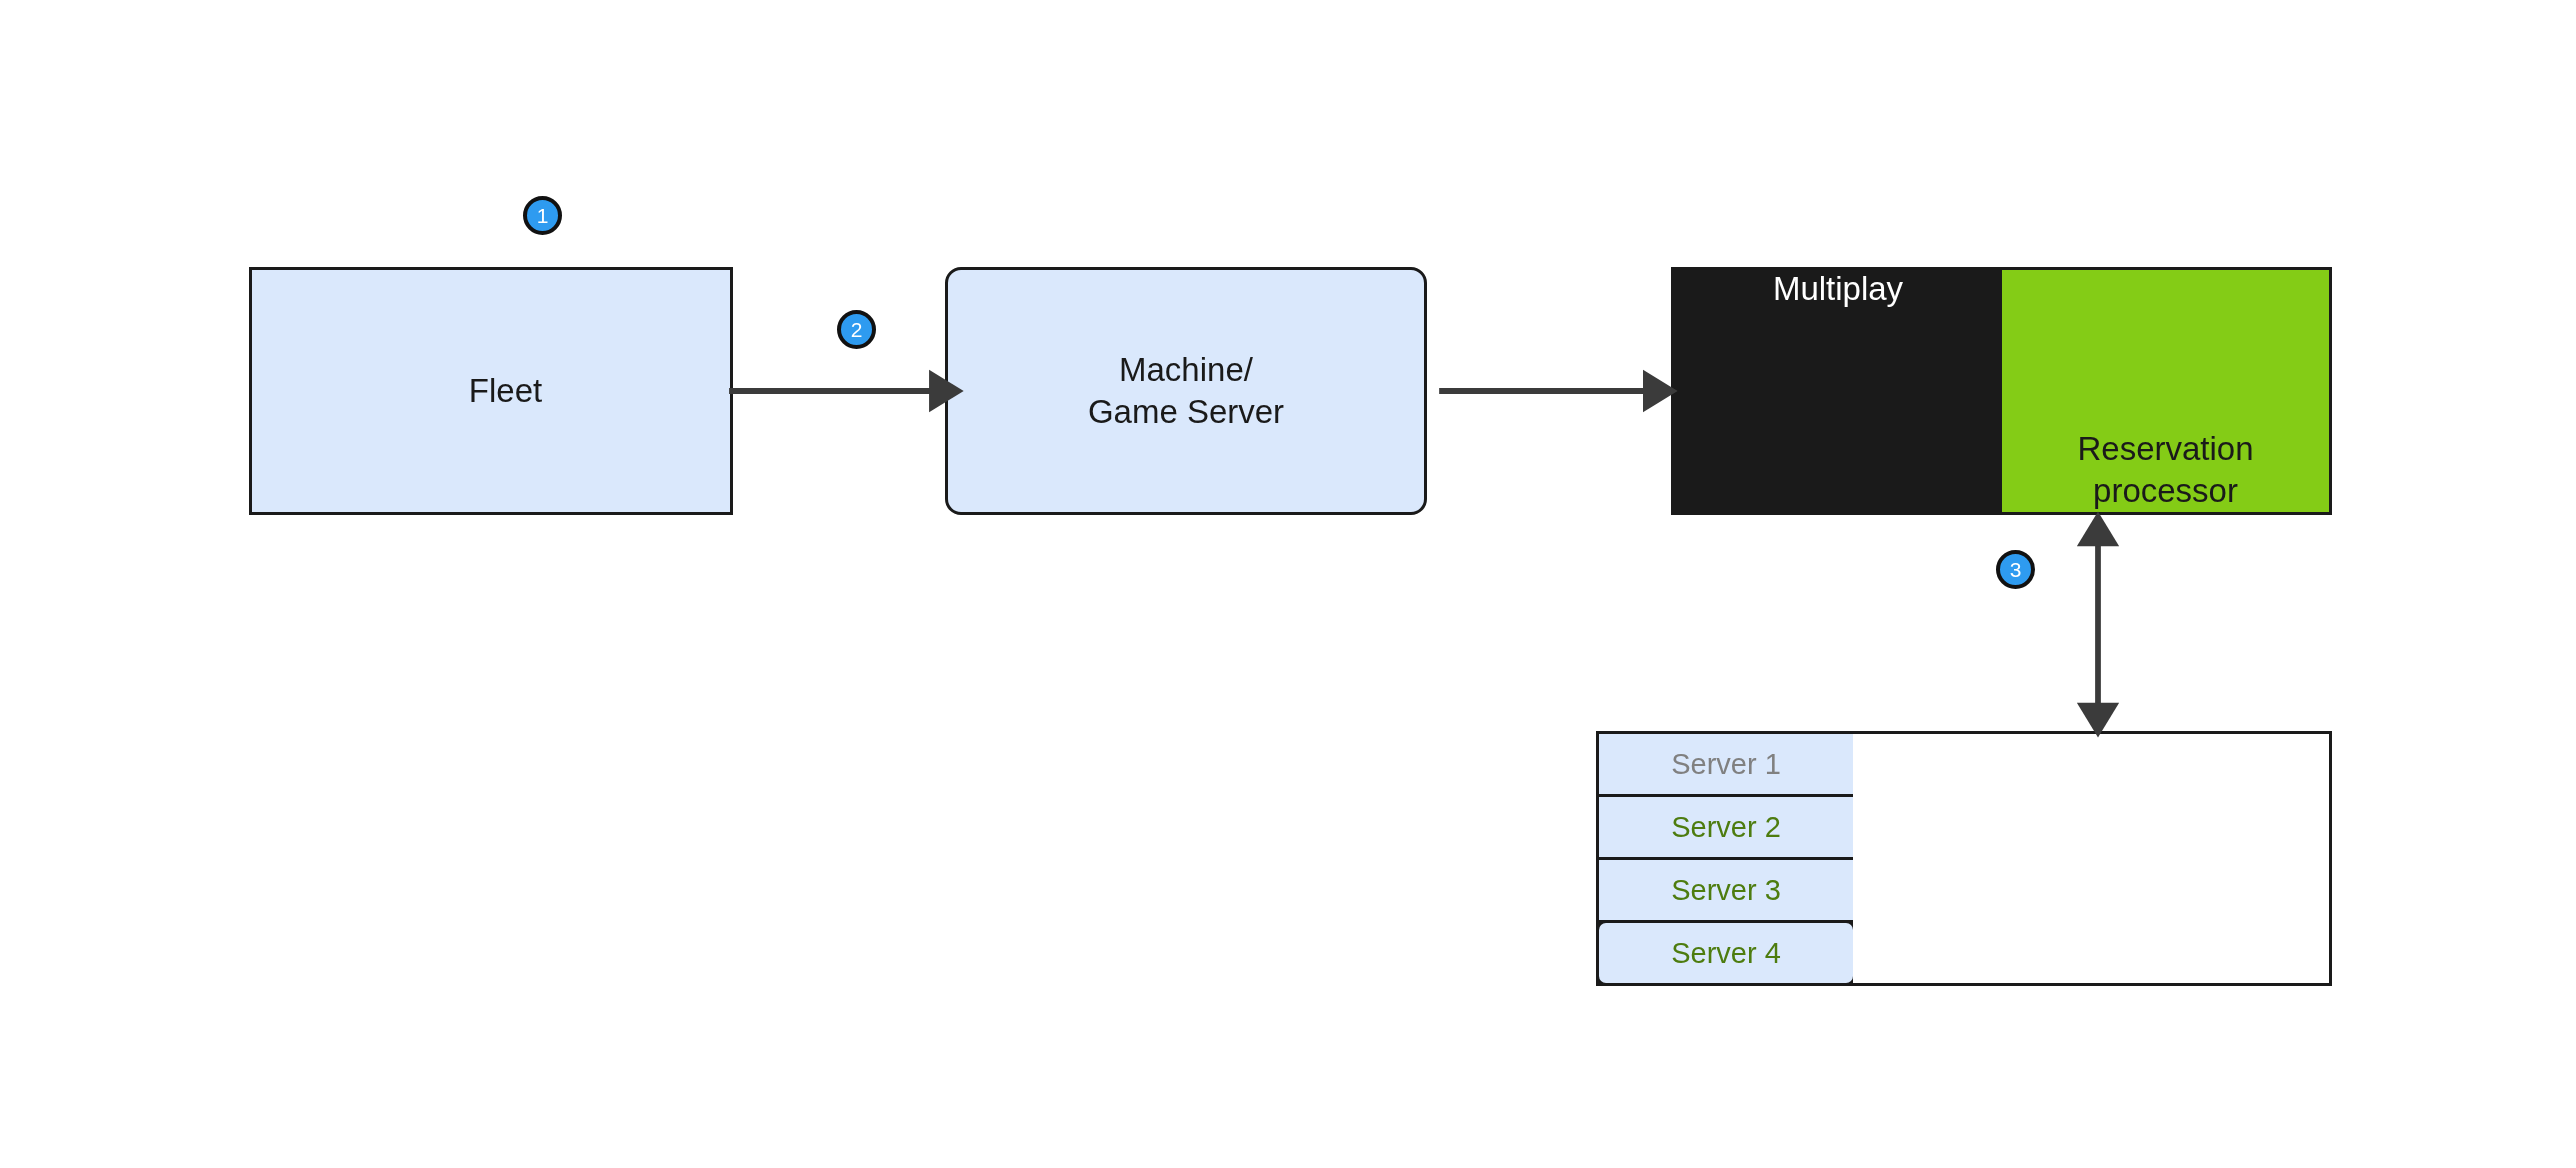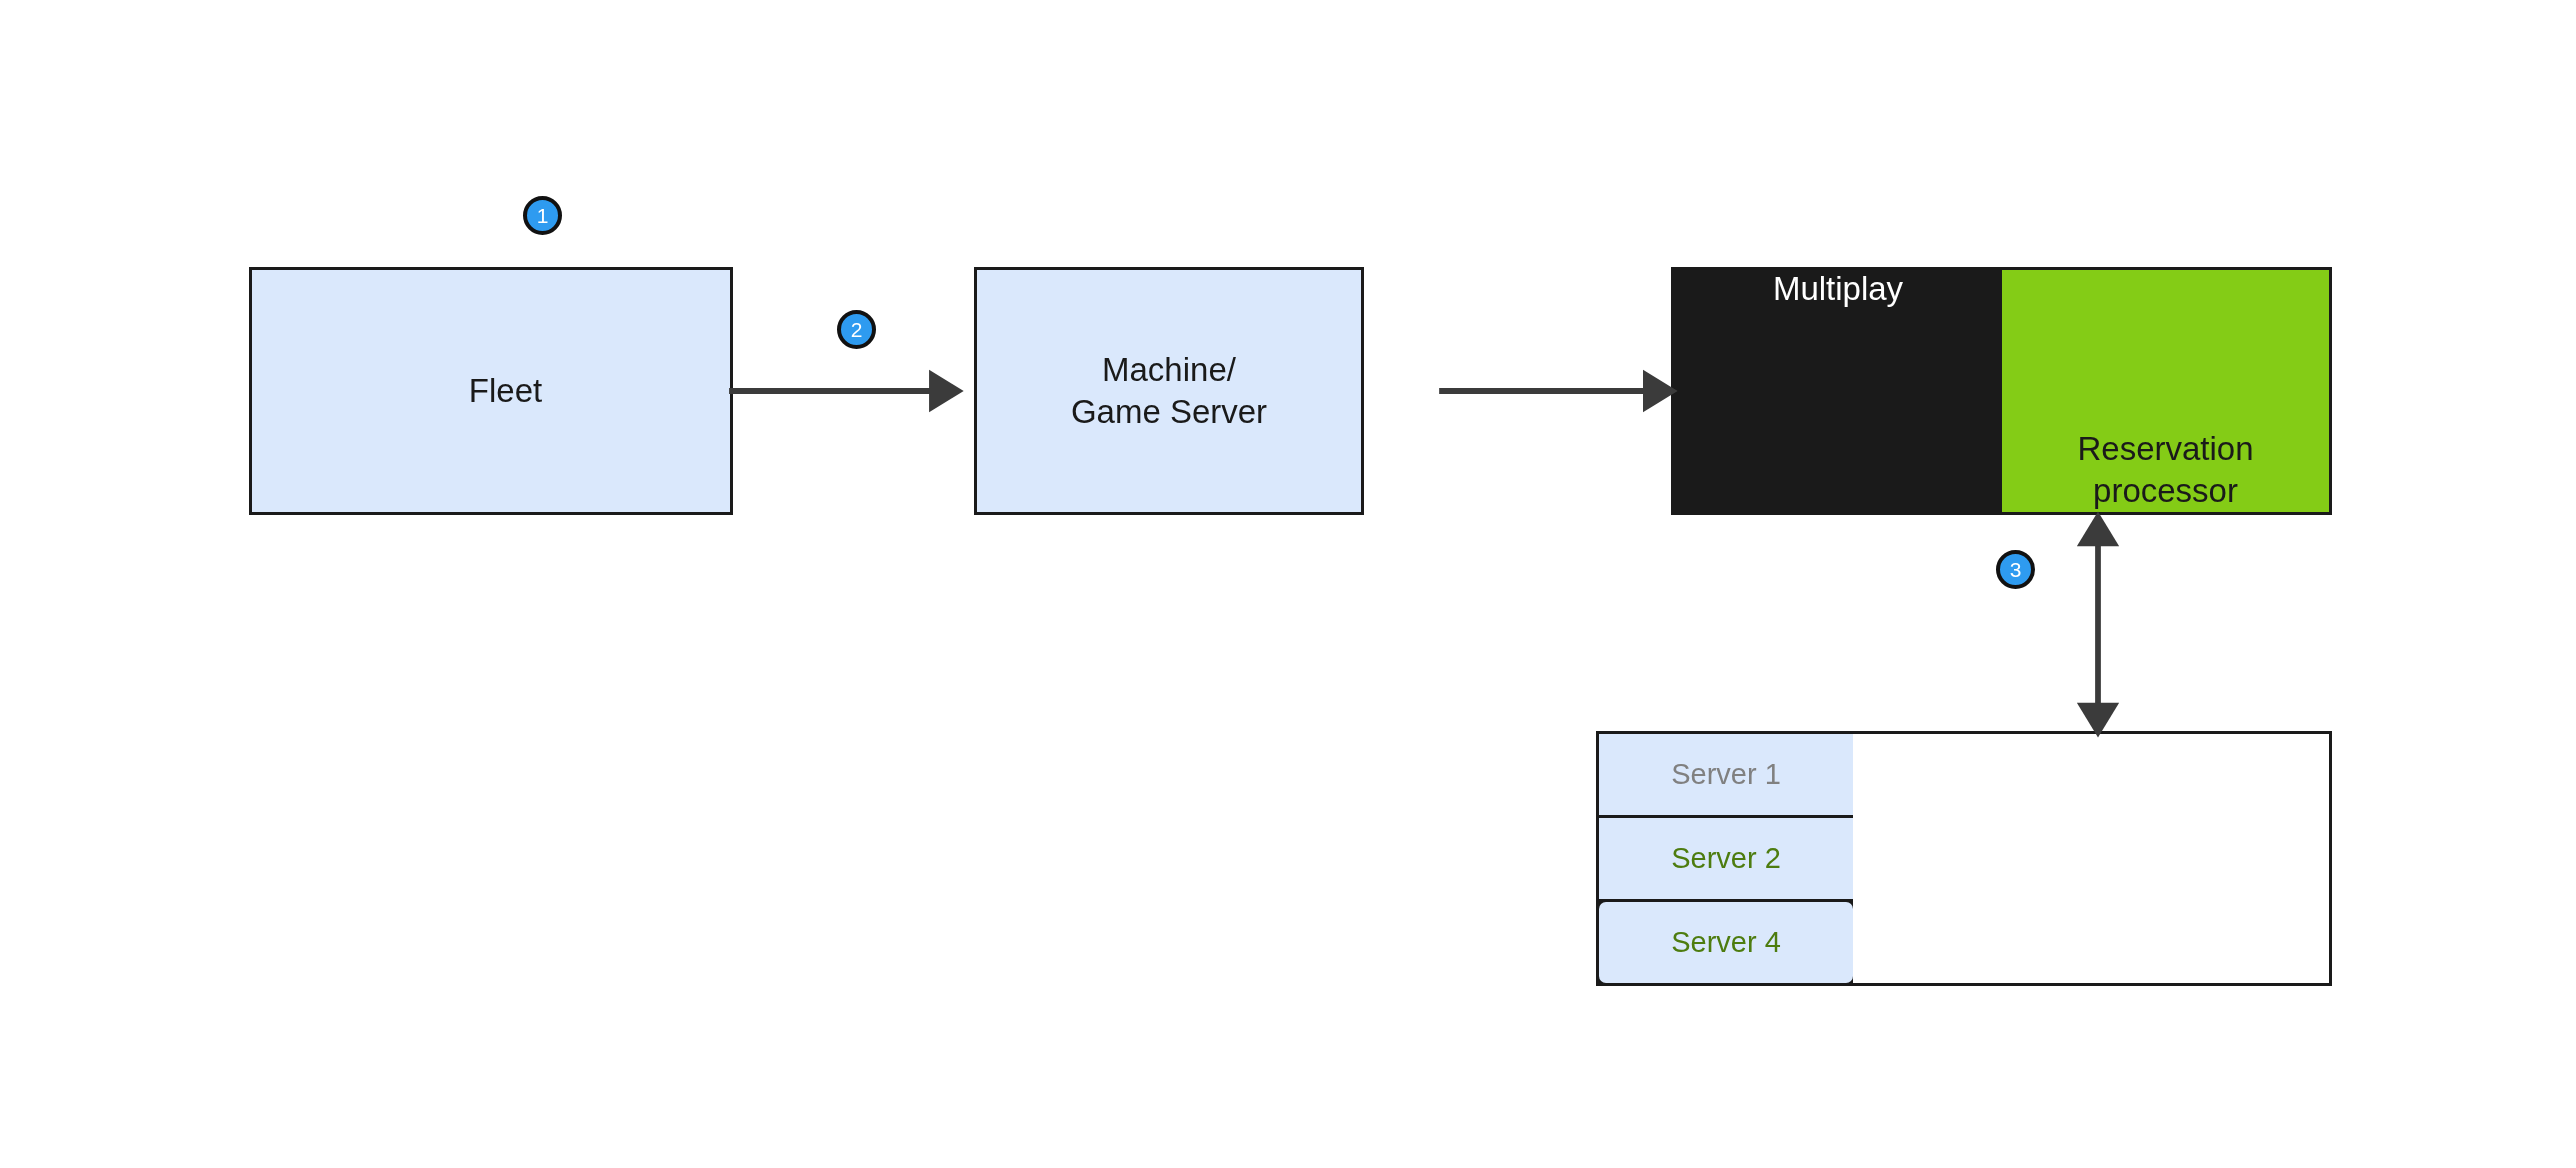--- a/index.html
+++ b/index.html
@@ -37,24 +37,25 @@
 
   #fleet-node {
     left: 249px;
     top: 267px;
     width: 484px;
     height: 248px;
     padding-left: 29px;
   }
 
   #machine-node {
-    left: 974px;
+    left: 945px;
     top: 267px;
-    width: 390px;
+    width: 482px;
     height: 248px;
+    border-radius: 16px;
   }
 
   
   #multiplay-group {
     position: absolute;
     left: 1671px;
     top: 267px;
     width: 661px;
     height: 248px;
     box-sizing: border-box;
@@ -192,20 +193,23 @@
 
   <div id="pool-group">
     <div id="server-list">
       <div class="server-row inactive">
         <span>Server 1</span>
       </div>
       <div class="server-row">
         <span>Server 2</span>
       </div>
       <div class="server-row">
+        <span>Server 3</span>
+      </div>
+      <div class="server-row">
         <span>Server 4</span>
       </div>
     </div>
   </div>
 
   <svg class="connector" id="conn-fleet-machine" viewBox="0 0 250 52">
     <line x1="6" y1="26" x2="222" y2="26" stroke="#3b3b3b" stroke-width="6"></line>
     <polygon points="214,4 250,26 214,48" fill="#3b3b3b"></polygon>
   </svg>
 

